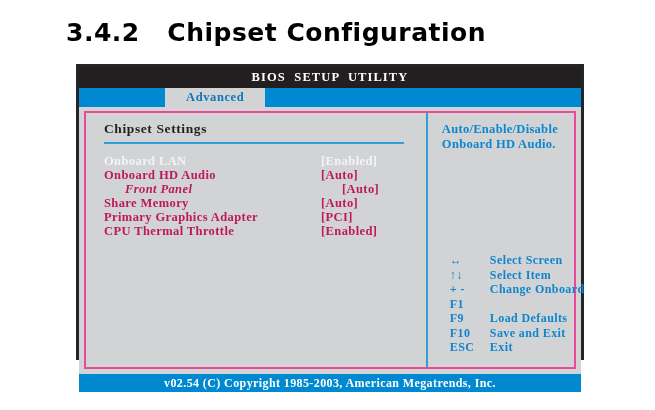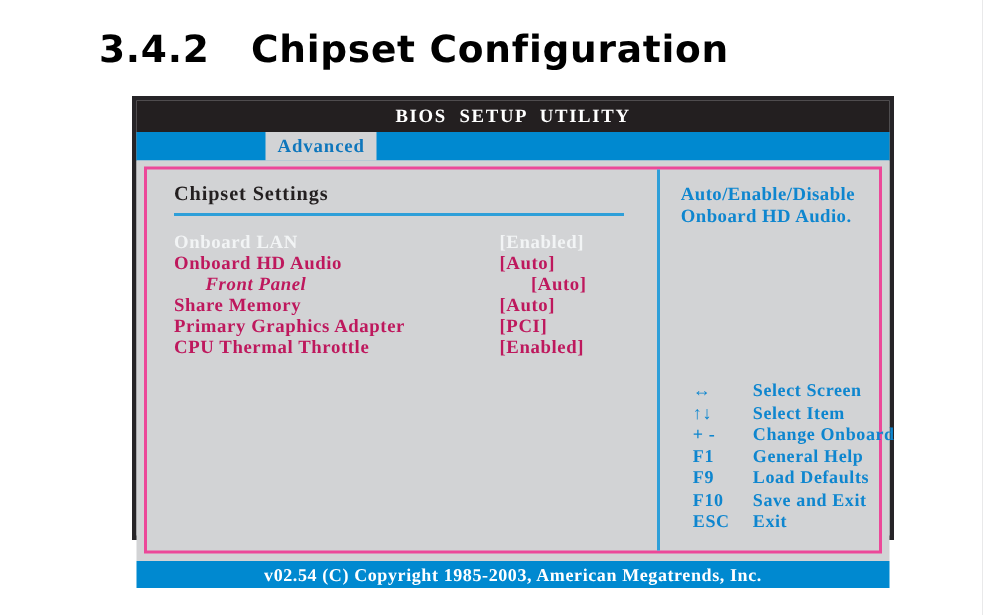--- a/index.html
+++ b/index.html
@@ -24,21 +24,21 @@
     font-weight: bold;
     font-size: 25px;
     color: #000000;
     letter-spacing: 0.5px;
     white-space: pre;
   }
 
   
   .bios-window {
     position: absolute;
-    left: 88px;
+    left: 76px;
     top: 64px;
     width: 508px;
     height: 296px;
     background: #d2d3d5;
     border: 3px solid #262427;
     box-sizing: border-box;
   }
 
   .bios-titlebar {
     height: 21px;
@@ -62,21 +62,21 @@
   }
   .tab-spacer-left { width: 86px; }
   .tab-active {
     background: #d2d3d5;
     color: #0e76bc;
     font-weight: bold;
     font-size: 12.5px;
     display: flex;
     align-items: center;
     justify-content: center;
-    padding: 0 8px;
+    padding: 0 21px;
     letter-spacing: 0.6px;
     white-space: pre;
   }
 
   
   .bios-body {
     position: relative;
     height: 267px;
     background: #d2d3d5;
     padding: 4px 5px 0 5px;
@@ -258,21 +258,20 @@
           <div class="key-row">
             <span class="key-name">↑↓</span>
             <span class="key-desc">Select Item</span>
           </div>
           <div class="key-row">
             <span class="key-name">+ -</span>
             <span class="key-desc">Change Onboard</span>
           </div>
           <div class="key-row">
             <span class="key-name">F1</span>
-            <span class="key-desc">General Help</span>
           </div>
           <div class="key-row">
             <span class="key-name">F9</span>
             <span class="key-desc">Load Defaults</span>
           </div>
           <div class="key-row">
             <span class="key-name">F10</span>
             <span class="key-desc">Save and Exit</span>
           </div>
           <div class="key-row">

